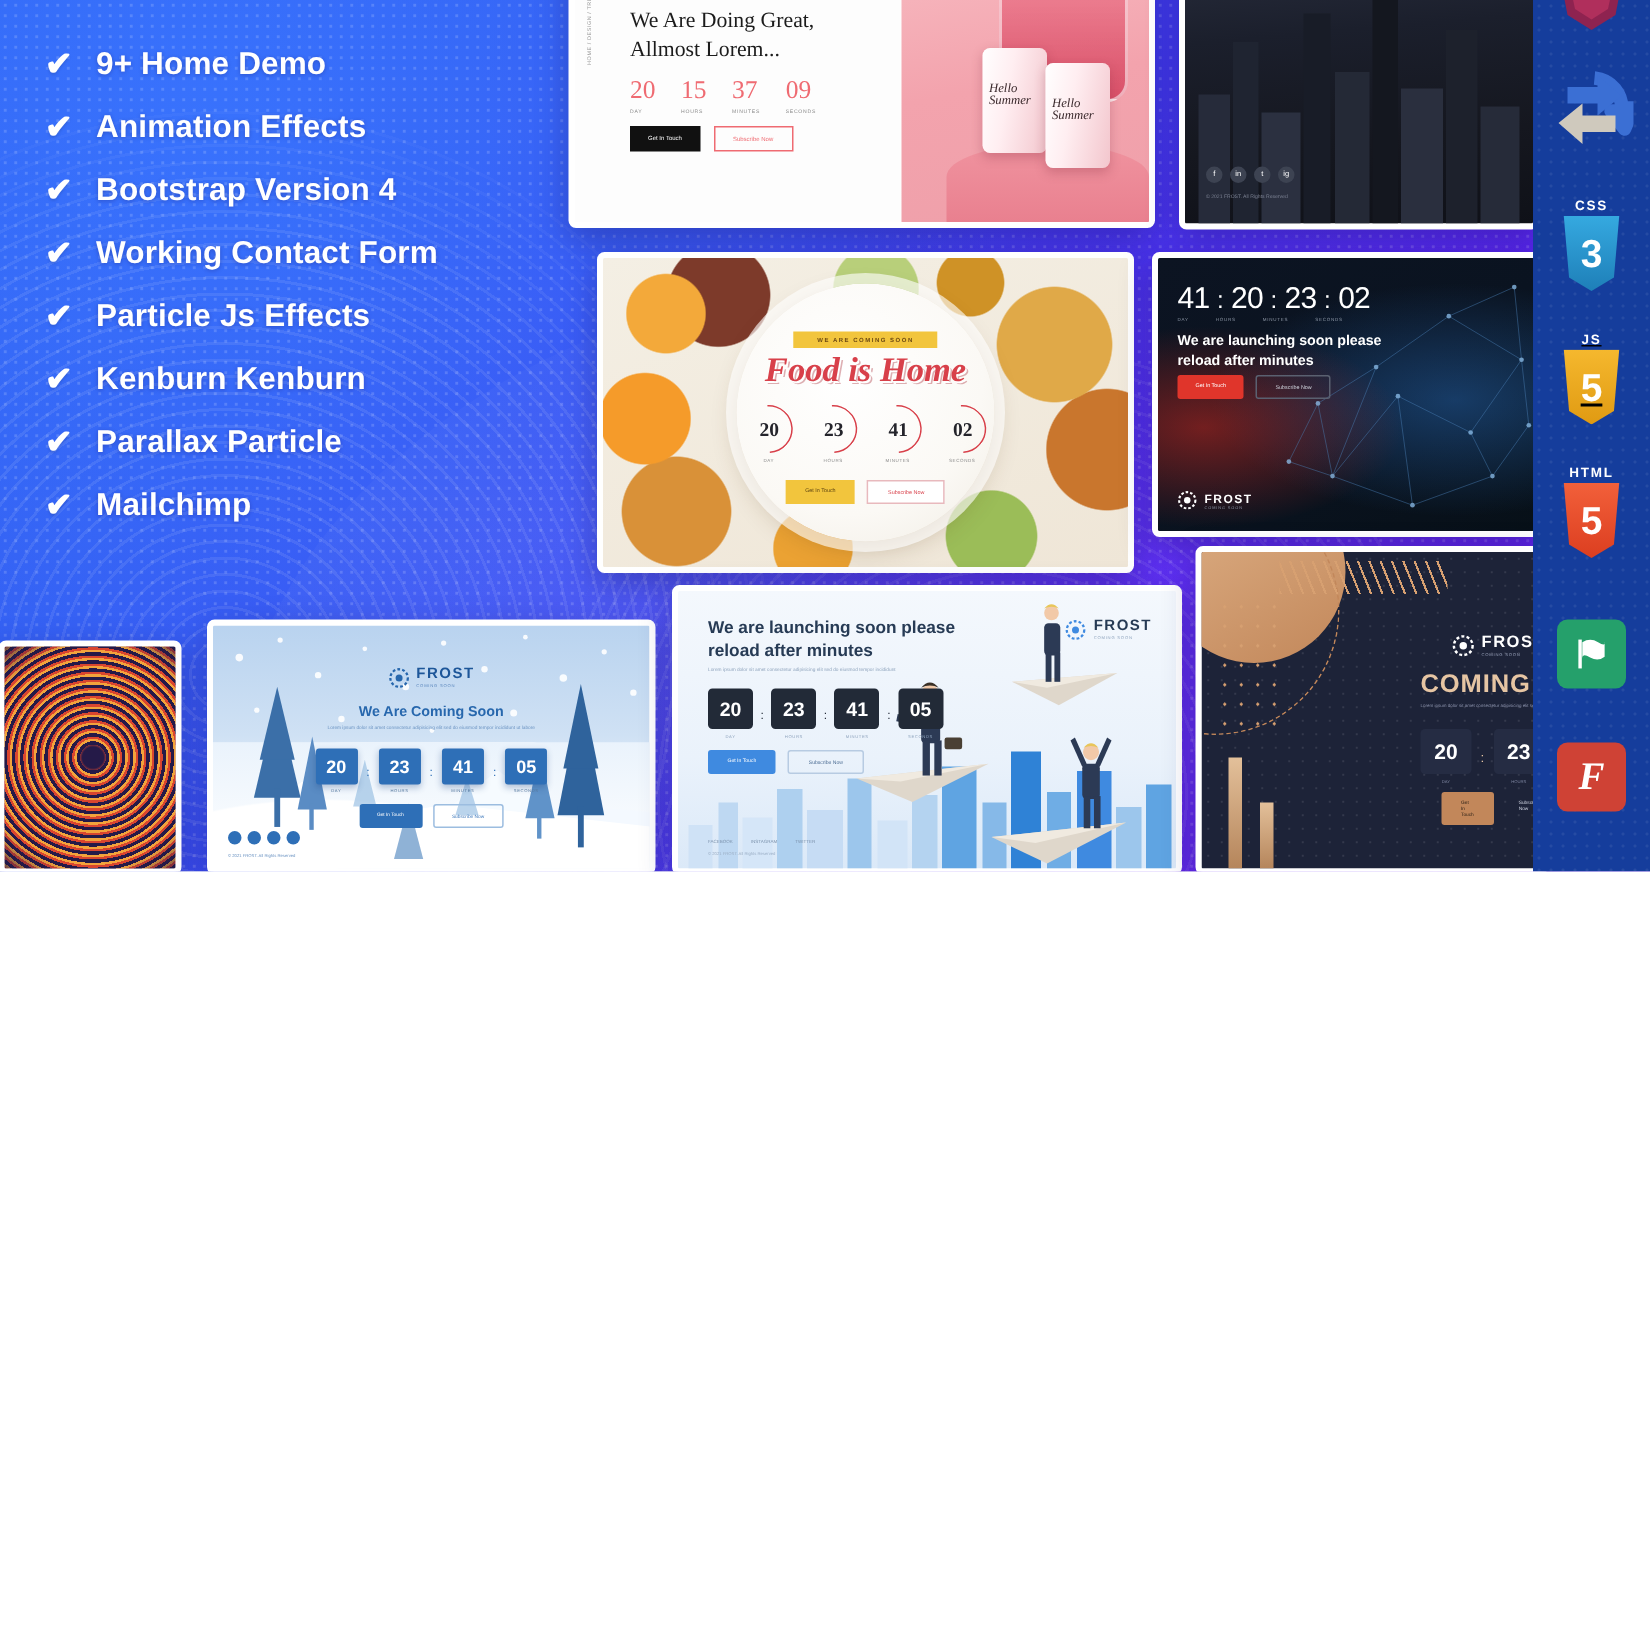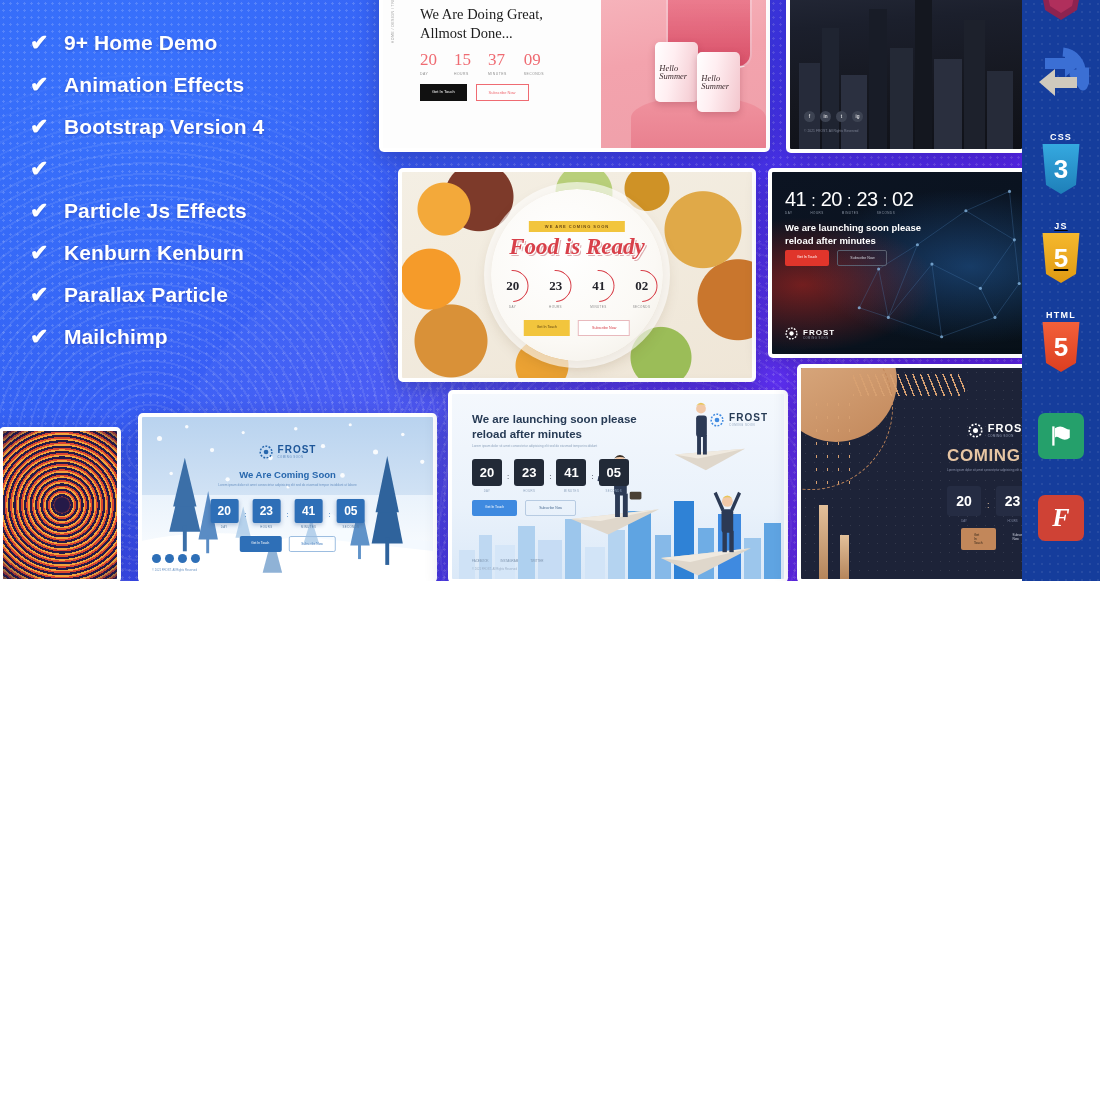--- a/index.html
+++ b/index.html
@@ -82,21 +82,21 @@
   .cA-right {
     position:absolute; right:0; top:0; width:43%; height:100%;
     background:linear-gradient(170deg,#f7b9c0 0%,#f3a3ad 48%,#efa0aa 100%);
   }
   .cA-jar {
     position:absolute; right:14px; top:-24px; width:86px; height:122px; border-radius:8px 8px 14px 14px;
     background:linear-gradient(180deg,rgba(255,255,255,.52),rgba(238,120,140,.72) 28%,rgba(210,60,88,.8));
     border:2px solid rgba(255,255,255,.55);
   }
   .cA-can {
-    position:absolute; bottom:46px; width:43px; height:60px; border-radius:5px;
+    position:absolute; bottom:46px; width:43px; height:70px; border-radius:5px;
     background:linear-gradient(100deg,#fff 0%,#ffeef1 40%,#f3c6cd 100%);
     box-shadow:0 3px 7px rgba(120,30,50,.25);
   }
   .cA-can.c1 { left:54px; }
   .cA-can.c2 { left:96px; bottom:36px; }
   .cA-can .script {
     position:absolute; left:4px; top:22px; font-family:"Liberation Serif",serif;
     font-style:italic; font-size:8.5px; color:#3b2a2d; line-height:.95;
   }
   .cA-table {
@@ -341,20 +341,21 @@
     <div class="feat-row">
       <span class="feat-check">✔</span>
       <span class="feat-label">Animation Effects</span>
     </div>
     <div class="feat-row">
       <span class="feat-check">✔</span>
       <span class="feat-label">Bootstrap Version 4</span>
     </div>
     <div class="feat-row">
       <span class="feat-check">✔</span>
+      <span class="feat-label">Working Contact Form</span>
     </div>
     <div class="feat-row">
       <span class="feat-check">✔</span>
       <span class="feat-label">Particle Js Effects</span>
     </div>
     <div class="feat-row">
       <span class="feat-check">✔</span>
       <span class="feat-label">Kenburn Kenburn</span>
     </div>
     <div class="feat-row">
@@ -366,21 +367,21 @@
       <span class="feat-label">Mailchimp</span>
     </div>
   </div>
 
   <div class="card cardA">
     <div class="card-inner">
       <div class="cA-left"></div>
       <div class="cA-side">HOME / DESIGN / TREND</div>
       <div class="cA-h">
         <div>We Are Doing Great,</div>
-        <div>Allmost Done...</div>
+        <div>Allmost Lorem...</div>
       </div>
       <div class="cA-cd">
         <div>
           <div class="num">20</div>
           <div class="lab">DAY</div>
         </div>
         <div>
           <div class="num">15</div>
           <div class="lab">HOURS</div>
         </div>
@@ -436,21 +437,21 @@
       </div>
       <div class="cB-cp">© 2021 FROST. All Rights Reserved</div>
     </div>
   </div>
 
   <div class="card cardC">
     <div class="card-inner">
       <div class="cC-bg"></div>
       <div class="cC-plate"></div>
       <div class="cC-rib">WE ARE COMING SOON</div>
-      <div class="cC-t">Food is Ready</div>
+      <div class="cC-t">Food is Home</div>
       <div class="cC-cd">
         <div class="cell">
           <div class="ring">
               <span>20</span>
             </div>
           <div class="lab">DAY</div>
         </div>
         <div class="cell">
           <div class="ring">
               <span>23</span>

